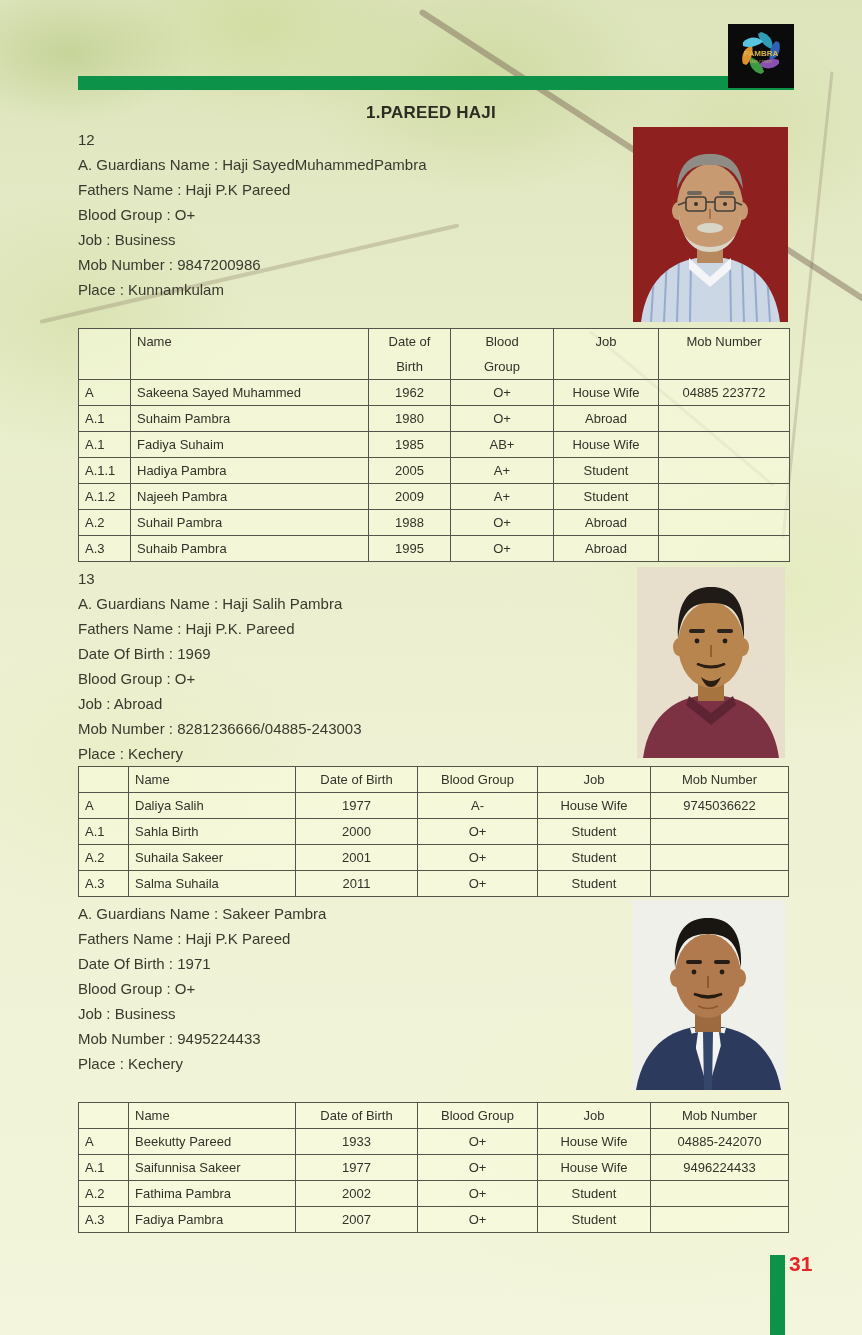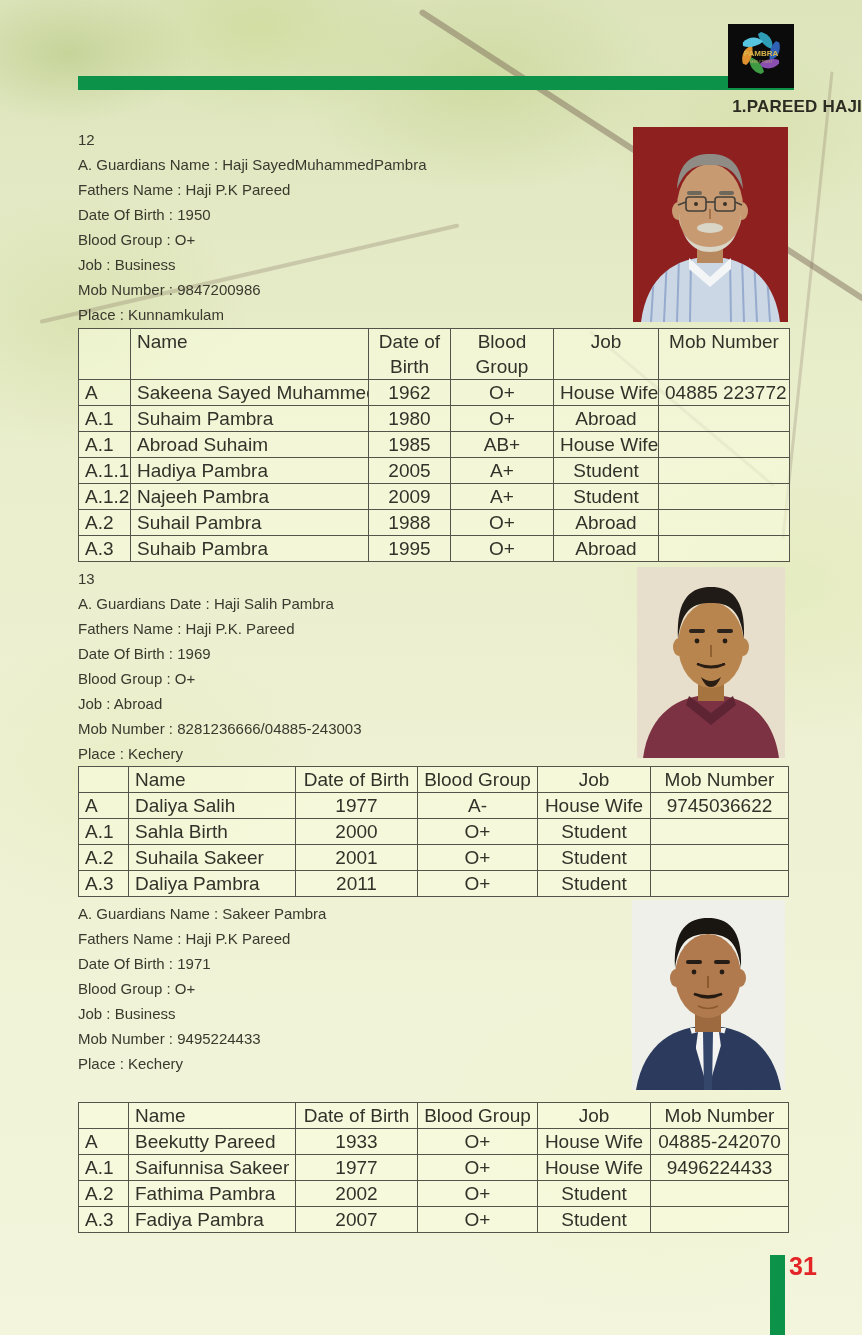--- a/index.html
+++ b/index.html
@@ -19,33 +19,33 @@
   }
   .branch{position:absolute;background:rgba(118,98,82,.45);border-radius:4px;transform-origin:left center;}
   .branch.b1{left:420px;top:8px;width:620px;height:6px;transform:rotate(33deg);}
   .branch.b2{left:40px;top:320px;width:430px;height:4px;transform:rotate(-13deg);opacity:.55;}
   .branch.b3{left:806px;top:70px;width:3px;height:470px;transform:rotate(6deg);opacity:.5;}
   .branch.b4{left:590px;top:330px;width:240px;height:3px;transform:rotate(40deg);opacity:.45;}
 
   .topbar{position:absolute;left:78px;top:76px;width:716px;height:14px;background:#0d9249;}
   .logo{position:absolute;left:728px;top:24px;width:66px;height:64px;}
   .bottombar{position:absolute;left:770px;top:1255px;width:15px;height:80px;background:#0d9249;}
-  .pagenum{position:absolute;left:789px;top:1252px;font-size:25px;font-weight:bold;color:#e32528;}
-
-  .title{position:absolute;left:0;top:97px;width:862px;text-align:right;
+  .pagenum{position:absolute;left:789px;top:1252px;font-size:21px;font-weight:bold;color:#e32528;}
+
+  .title{position:absolute;left:0;top:103px;width:862px;text-align:center;
          font-size:17px;font-weight:bold;color:#2d2c23;letter-spacing:.2px;}
 
   section.entry{position:absolute;inset:0;pointer-events:none;}
   .info-block{position:absolute;width:560px;color:#3a392e;font-size:15px;}
   .info-line{height:25px;line-height:25px;white-space:nowrap;}
 
   .photo{position:absolute;display:block;}
 
   table.tbl{position:absolute;border-collapse:collapse;table-layout:fixed;
-            font-size:19px;color:#33322a;}
+            font-size:13px;color:#33322a;}
   .tbl th,.tbl td{border:1px solid #54544a;background:rgba(249,251,221,.62);
                   padding:0 6px;height:25px;line-height:23px;font-weight:normal;
                   overflow:hidden;white-space:nowrap;text-align:center;}
   .tbl th{white-space:pre-line;vertical-align:top;line-height:25px;}
   .tbl th.c0{width:0;}
   .tbl td.c0,.tbl td.c1,.tbl th.c1{text-align:left;}
   .tbl-1{left:78px;top:328px;width:711px;}
   .tbl-1 thead th{height:50px;}
   .tbl-2{left:78px;top:766px;width:710px;}
   .tbl-3{left:78px;top:1102px;width:710px;}
@@ -76,21 +76,20 @@
   </svg>
 
   <div class="title">1.PAREED HAJI</div>
 
   <section class="entry">
     <div class="info-block" style="left:78px;top:127px">
       <div class="info-line">12</div>
       <div>
           <div class="info-line">A. Guardians Name : Haji SayedMuhammedPambra</div>
           <div class="info-line">Fathers Name  : Haji P.K Pareed</div>
-          <div class="info-line">Date Of Birth : 1950</div>
           <div class="info-line">Blood Group : O+</div>
           <div class="info-line">Job : Business</div>
           <div class="info-line">Mob Number : 9847200986</div>
           <div class="info-line">Place : Kunnamkulam</div>
         </div>
     </div>
 
     <svg class="photo" style="left:633px;top:127px" width="155" height="195" viewBox="0 0 155 195">
       <rect width="155" height="195" fill="#8e2020"></rect>
       <clipPath id="sh1">
@@ -162,21 +161,21 @@
           <tr>
             <td class="c0">A.1</td>
             <td class="c1">Suhaim Pambra</td>
             <td class="c2">1980</td>
             <td class="c3">O+</td>
             <td class="c4">Abroad</td>
             <td class="c5"></td>
           </tr>
           <tr>
             <td class="c0">A.1</td>
-            <td class="c1">Abroad Suhaim</td>
+            <td class="c1">Fadiya Suhaim</td>
             <td class="c2">1985</td>
             <td class="c3">AB+</td>
             <td class="c4">House Wife</td>
             <td class="c5"></td>
           </tr>
           <tr>
             <td class="c0">A.1.1</td>
             <td class="c1">Hadiya Pambra</td>
             <td class="c2">2005</td>
             <td class="c3">A+</td>
@@ -208,21 +207,21 @@
             <td class="c5"></td>
           </tr>
         </tbody>
     </table>
   </section>
 
   <section class="entry">
     <div class="info-block" style="left:78px;top:566px">
       <div class="info-line">13</div>
       <div>
-          <div class="info-line">A. Guardians Date : Haji Salih Pambra</div>
+          <div class="info-line">A. Guardians Name : Haji Salih Pambra</div>
           <div class="info-line">Fathers Name  : Haji P.K. Pareed</div>
           <div class="info-line">Date Of Birth : 1969</div>
           <div class="info-line">Blood Group : O+</div>
           <div class="info-line">Job : Abroad</div>
           <div class="info-line">Mob Number : 8281236666/04885-243003</div>
           <div class="info-line">Place : Kechery</div>
         </div>
     </div>
 
     <svg class="photo" style="left:637px;top:567px" width="148" height="191" viewBox="0 0 148 191">
@@ -282,21 +281,21 @@
           <tr>
             <td class="c0">A.2</td>
             <td class="c1">Suhaila Sakeer</td>
             <td class="c2">2001</td>
             <td class="c3">O+</td>
             <td class="c4">Student</td>
             <td class="c5"></td>
           </tr>
           <tr>
             <td class="c0">A.3</td>
-            <td class="c1">Daliya Pambra</td>
+            <td class="c1">Salma Suhaila</td>
             <td class="c2">2011</td>
             <td class="c3">O+</td>
             <td class="c4">Student</td>
             <td class="c5"></td>
           </tr>
         </tbody>
     </table>
   </section>
 
   <section class="entry">

